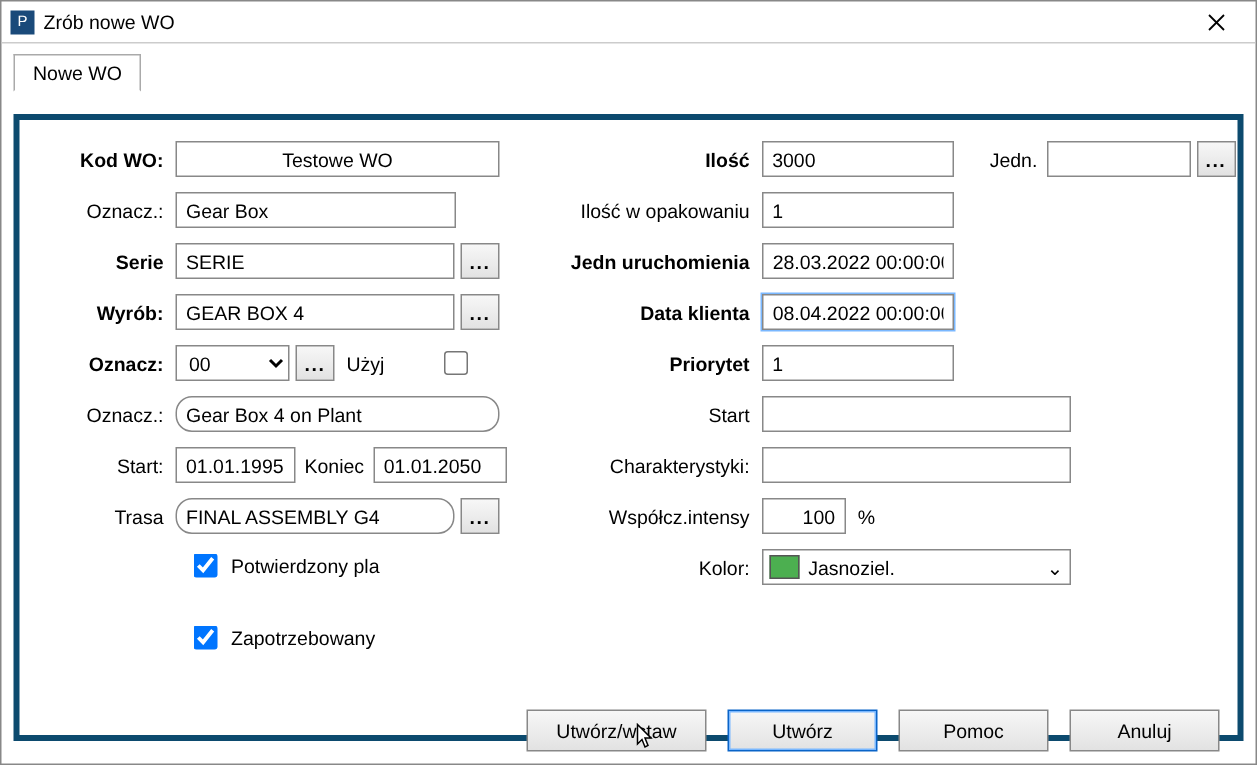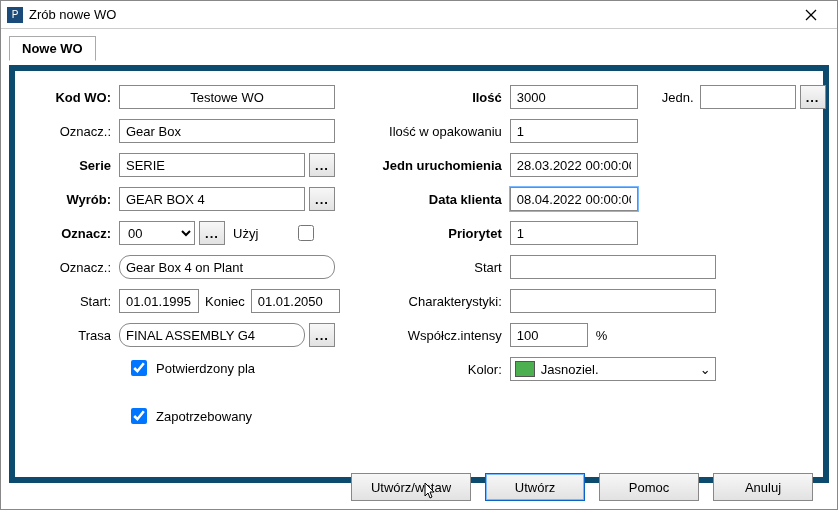--- a/index.html
+++ b/index.html
@@ -4,22 +4,22 @@
 <style>
   * { box-sizing: border-box; font-family: "Segoe UI", Tahoma, sans-serif; font-size: 13px; }
   html, body { margin: 0; padding: 0; }
   body { width: 838px; height: 510px; background: #fff; border: 1px solid #888; position: relative; }
   .titlebar { height: 28px; display: flex; align-items: center; padding: 0 6px; border-bottom: 1px solid #ccc; }
   .titlebar .appicon { width: 16px; height: 16px; background: #1a4a7a; color: #fff; display: flex; align-items: center; justify-content: center; font-size: 10px; margin-right: 6px; }
   .titlebar .title { flex: 1; }
   .titlebar .close { width: 40px; height: 28px; display: flex; align-items: center; justify-content: center; cursor: pointer; }
   .titlebar .close svg { width: 12px; height: 12px; }
   .tabbar { padding: 6px 8px 0 8px; }
-  .tab { display: inline-block; border: 1px solid #aaa; border-bottom: 1px solid #fff; background: #fff; padding: 4px 12px; position: relative; top: 1px; font-weight: bold; }
-  .tabpanel { border: 6px solid #0c4a6e; margin: 5px 8px; padding: 14px 6px 10px 10px; height: 418px; position: relative; }
+  .tab { display: inline-block; border: 1px solid #aaa; border-bottom: 1px solid #fff; background: #fff; padding: 4px 12px; position: relative; top: 1px; }
+  .tabpanel { border: 4px solid #0c4a6e; margin: 16px 8px; padding: 14px 6px 10px 10px; height: 418px; position: relative; }
   .row { display: flex; align-items: center; margin-bottom: 10px; }
   .cols { display: flex; gap: 28px; }
   .col { flex: 1; }
   .lbl { width: 94px; text-align: right; padding-right: 8px; }
   .lbl-r { width: 142px; text-align: right; padding-right: 8px; }
   .lbl-b { font-weight: 600; }
   input[type=text], .txt { border: 1px solid #888; height: 24px; padding: 2px 6px; background: #fff; }
   .txt-ro { background: #f2f2f2; border-radius: 11px; }
   .sel { border: 1px solid #888; height: 24px; padding: 1px 4px; background: #fff; }
   .btn-ell { width: 26px; height: 24px; border: 1px solid #888; background: linear-gradient(#f7f7f7,#e2e2e2); display: flex; align-items: center; justify-content: center; cursor: pointer; margin-left: 4px; font-weight: bold; letter-spacing: 1px; }
@@ -56,21 +56,21 @@
   <div class="cols">
     <div class="col">
 
       <div class="row">
         <div class="lbl lbl-b">Kod WO:</div>
         <input type="text" class="txt" style="width: 216px; text-align: center;" value="Testowe WO">
       </div>
 
       <div class="row">
         <div class="lbl">Oznacz.:</div>
-        <input type="text" class="txt" style="width: 216px;" value="Gear Box">
+        <input type="text" class="txt" style="width: 187px;" value="Gear Box">
       </div>
 
       <div class="row">
         <div class="lbl lbl-b">Serie</div>
         <input type="text" class="txt" style="width: 186px;" value="SERIE">
         <div class="btn-ell">...</div>
       </div>
 
       <div class="row">
         <div class="lbl lbl-b">Wyrób:</div>
@@ -153,21 +153,21 @@
         <input type="text" class="txt" style="width: 206px;" value="">
       </div>
 
       <div class="row">
         <div class="lbl-r">Charakterystyki:</div>
         <input type="text" class="txt" style="width: 206px;" value="">
       </div>
 
       <div class="row">
         <div class="lbl-r">Współcz.intensy</div>
-        <input type="text" class="txt" style="width: 78px;" value="100">
+        <input type="text" class="txt" style="width: 56px; text-align: right;" value="100">
         <div style="margin-left:8px">%</div>
       </div>
 
       <div class="row">
         <div class="lbl-r">Kolor:</div>
         <div class="color-sel">
           <div class="colorswatch"></div>
           <span>Jasnoziel.</span>
           <span class="arrow">⌄</span>
         </div>

